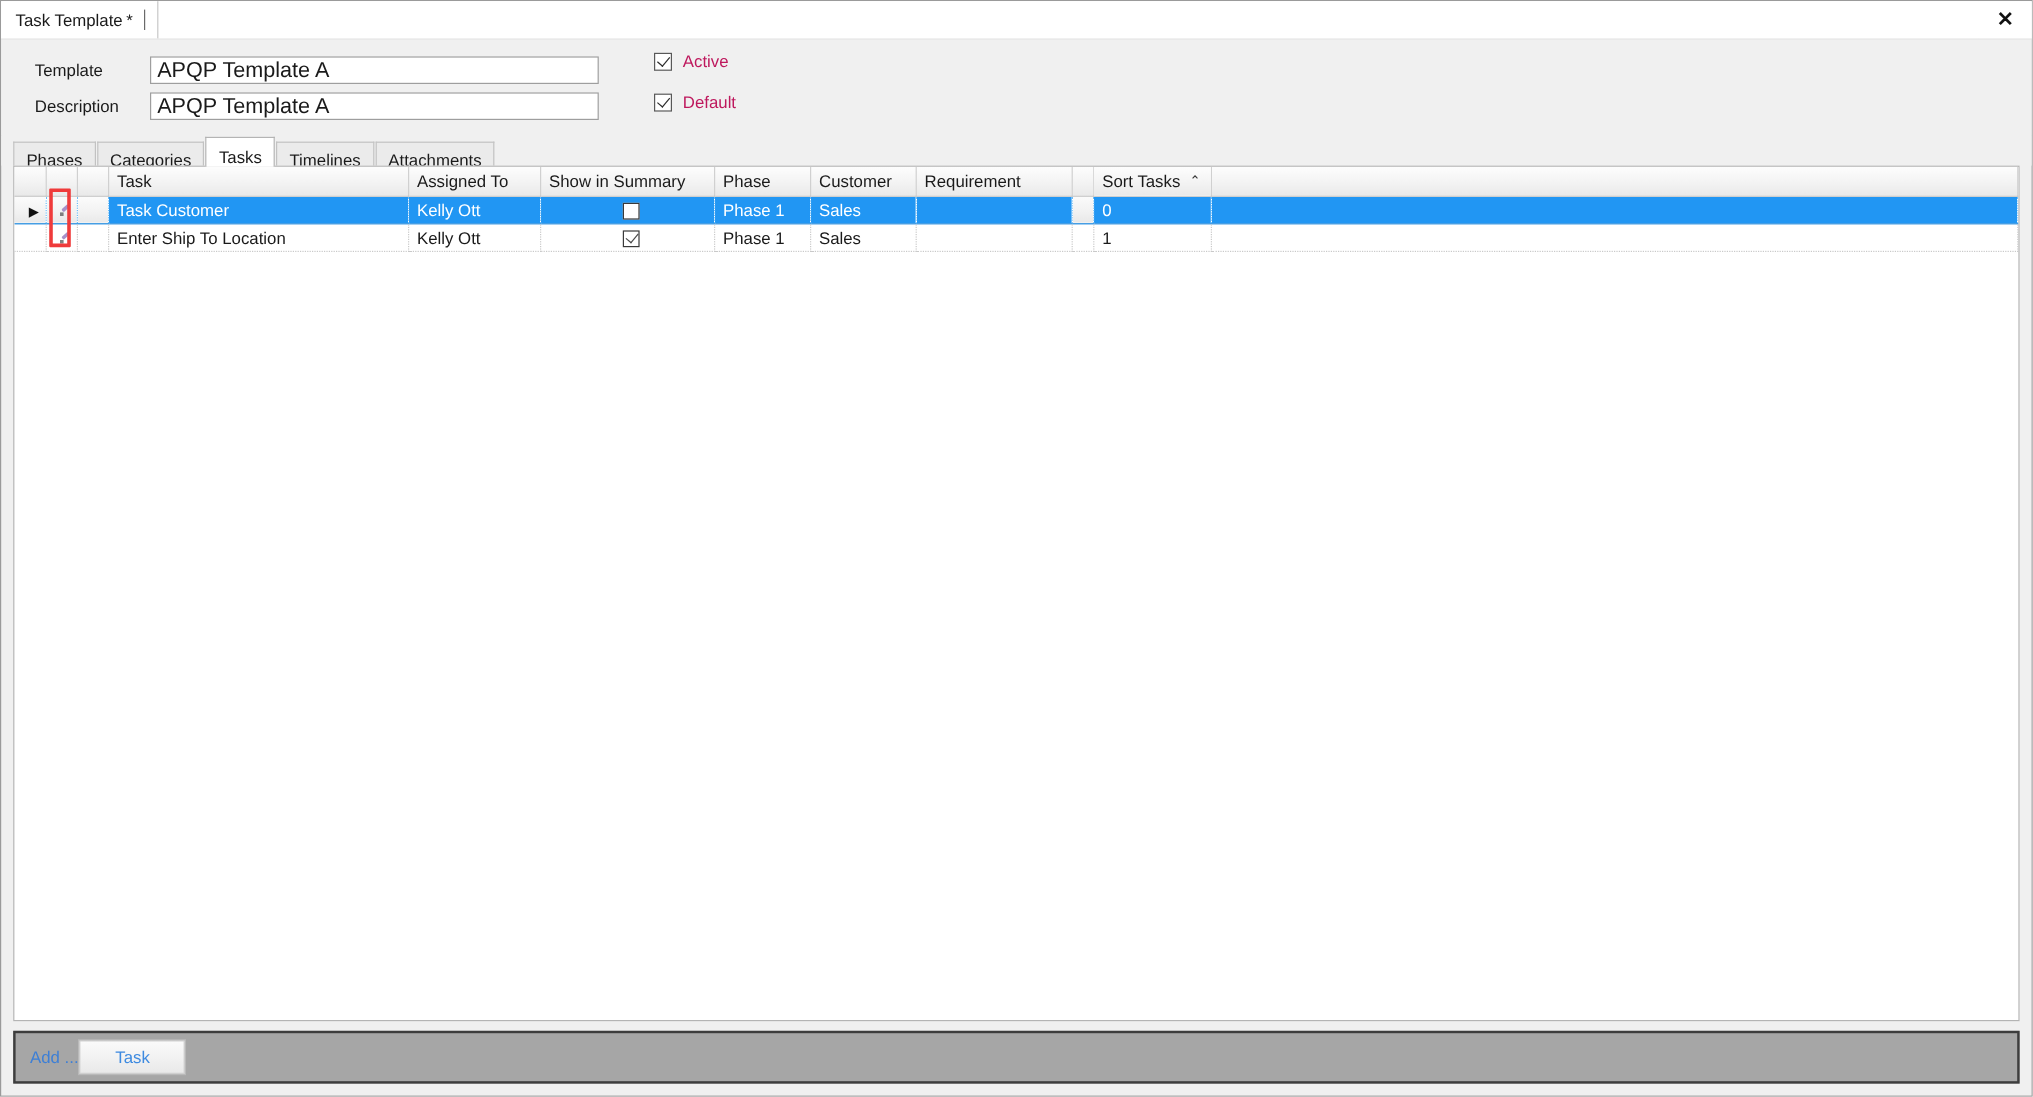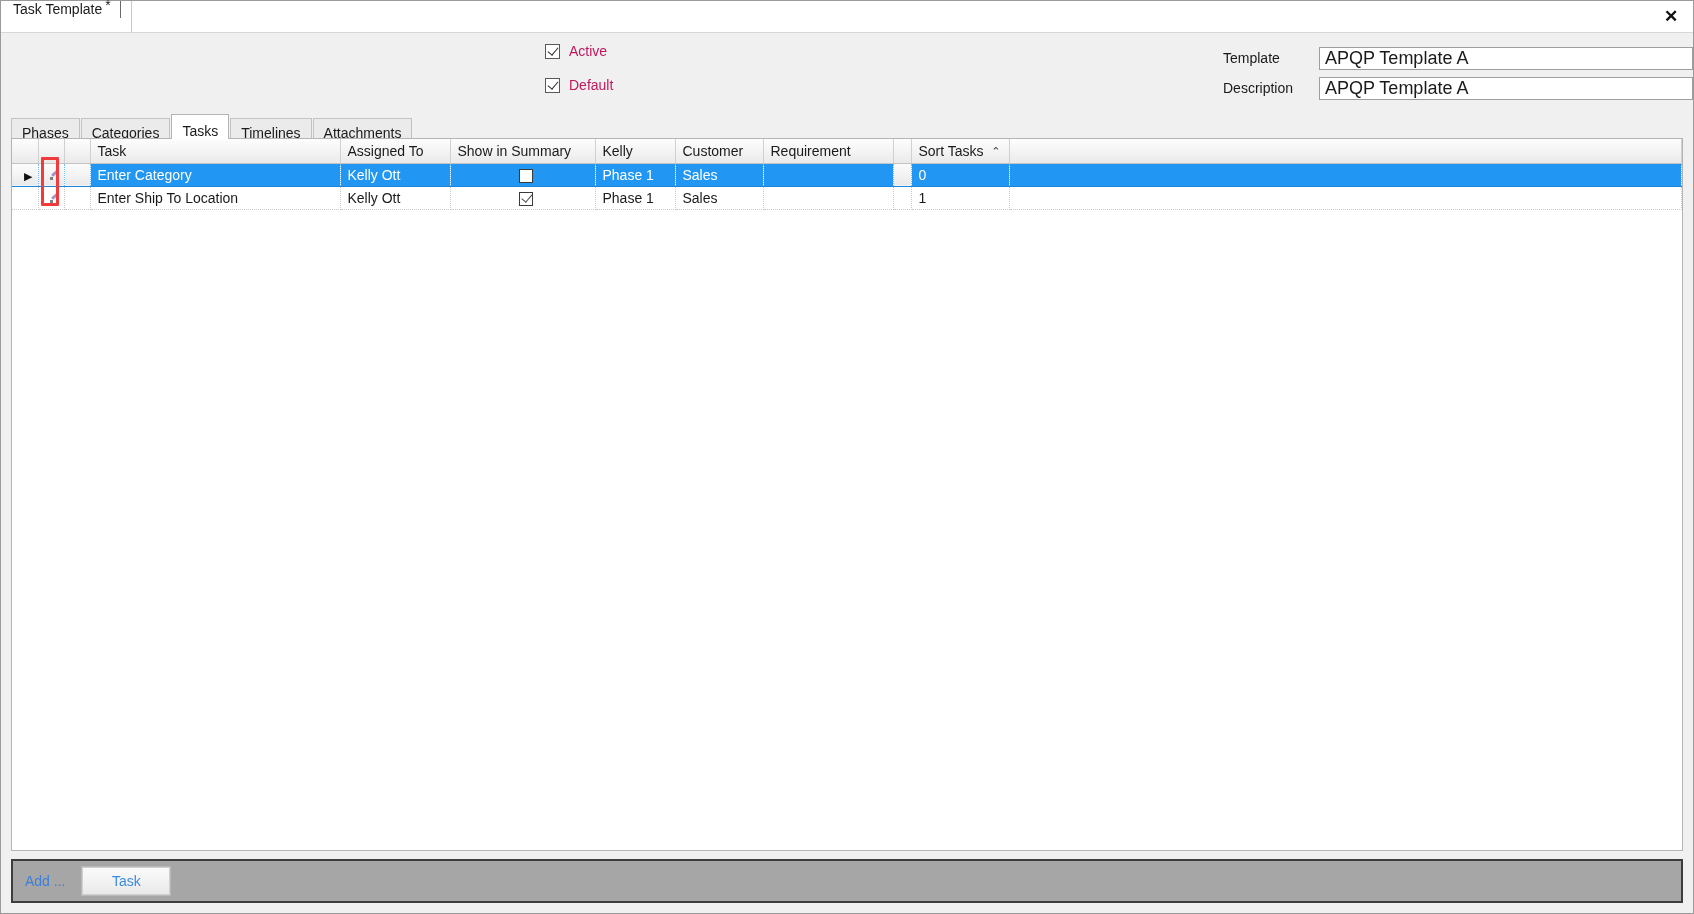--- a/index.html
+++ b/index.html
@@ -35,20 +35,21 @@
     height: 31px;
     background: #ffffff;
     border-bottom: 1px solid #d7d7d7;
     display: flex;
     align-items: stretch;
     position: relative;
     flex: 0 0 auto;
   }
   .doc-tab {
     display: flex;
+    align-items: center;
     padding: 0 10px 0 12px;
     background: #ffffff;
     border-right: 1px solid #c8c8c8;
     font-size: 14px;
     color: #1a1a1a;
     white-space: nowrap;
     position: relative;
     top: 0;
   }
   .doc-tab .dirty {
@@ -83,21 +84,20 @@
     flex: 0 0 auto;
     position: relative;
     height: 80px;
     box-sizing: border-box;
   }
   .form-row {
     display: flex;
     align-items: center;
     height: 30px;
     padding-left: 28px;
-    justify-content: flex-end;
   }
   .form-label {
     width: 96px;
     font-size: 14px;
     color: #1a1a1a;
   }
   .form-input {
     width: 374px;
     height: 23px;
     box-sizing: border-box;
@@ -336,21 +336,21 @@
     border: 2px solid #3d3d3d;
     box-sizing: border-box;
     display: flex;
     align-items: center;
     padding-left: 12px;
     flex: 0 0 auto;
   }
   .add-label {
     color: #3d7fd6;
     font-size: 14px;
-    margin-right: 16px;
+    margin-right: 0;
     white-space: nowrap;
   }
   .task-btn {
     min-width: 90px;
     height: 30px;
     background: linear-gradient(to bottom, #fbfbfb 0%, #f2f2f2 50%, #e8e8e8 100%);
     border: 1px solid #b9b9b9;
     box-shadow: 0 0 0 1px #cfcfcf inset;
     color: #3d8ae0;
     font-size: 14px;
@@ -424,42 +424,42 @@
         <col>
       </colgroup>
       <thead>
         <tr>
           <th class="col-indicator"></th>
           <th class="col-edit"></th>
           <th class="col-edit"></th>
           <th>Task</th>
           <th>Assigned To</th>
           <th>Show in Summary</th>
-          <th>Kelly</th>
+          <th>Phase</th>
           <th>Customer</th>
           <th>Requirement</th>
           <th class="col-spacer"></th>
           <th class="sorted">
             <span>Sort Tasks</span>
             <span class="sort-arrow">⌃</span>
           </th>
           <th class="col-blankhead"></th>
         </tr>
       </thead>
       <tbody>
 
         <tr class="row-selected">
           <td class="col-indicator">
             <span class="row-arrow">▶</span>
           </td>
           <td class="col-edit">
             <span class="edit-icon"></span>
           </td>
           <td class="col-edit"></td>
-          <td>Enter Category</td>
+          <td>Task Customer</td>
           <td>Kelly Ott</td>
           <td class="cell-center">
             <span class="grid-chk"></span>
           </td>
           <td>Phase 1</td>
           <td>Sales</td>
           <td></td>
           <td class="col-spacer"></td>
           <td>0</td>
           <td></td>

